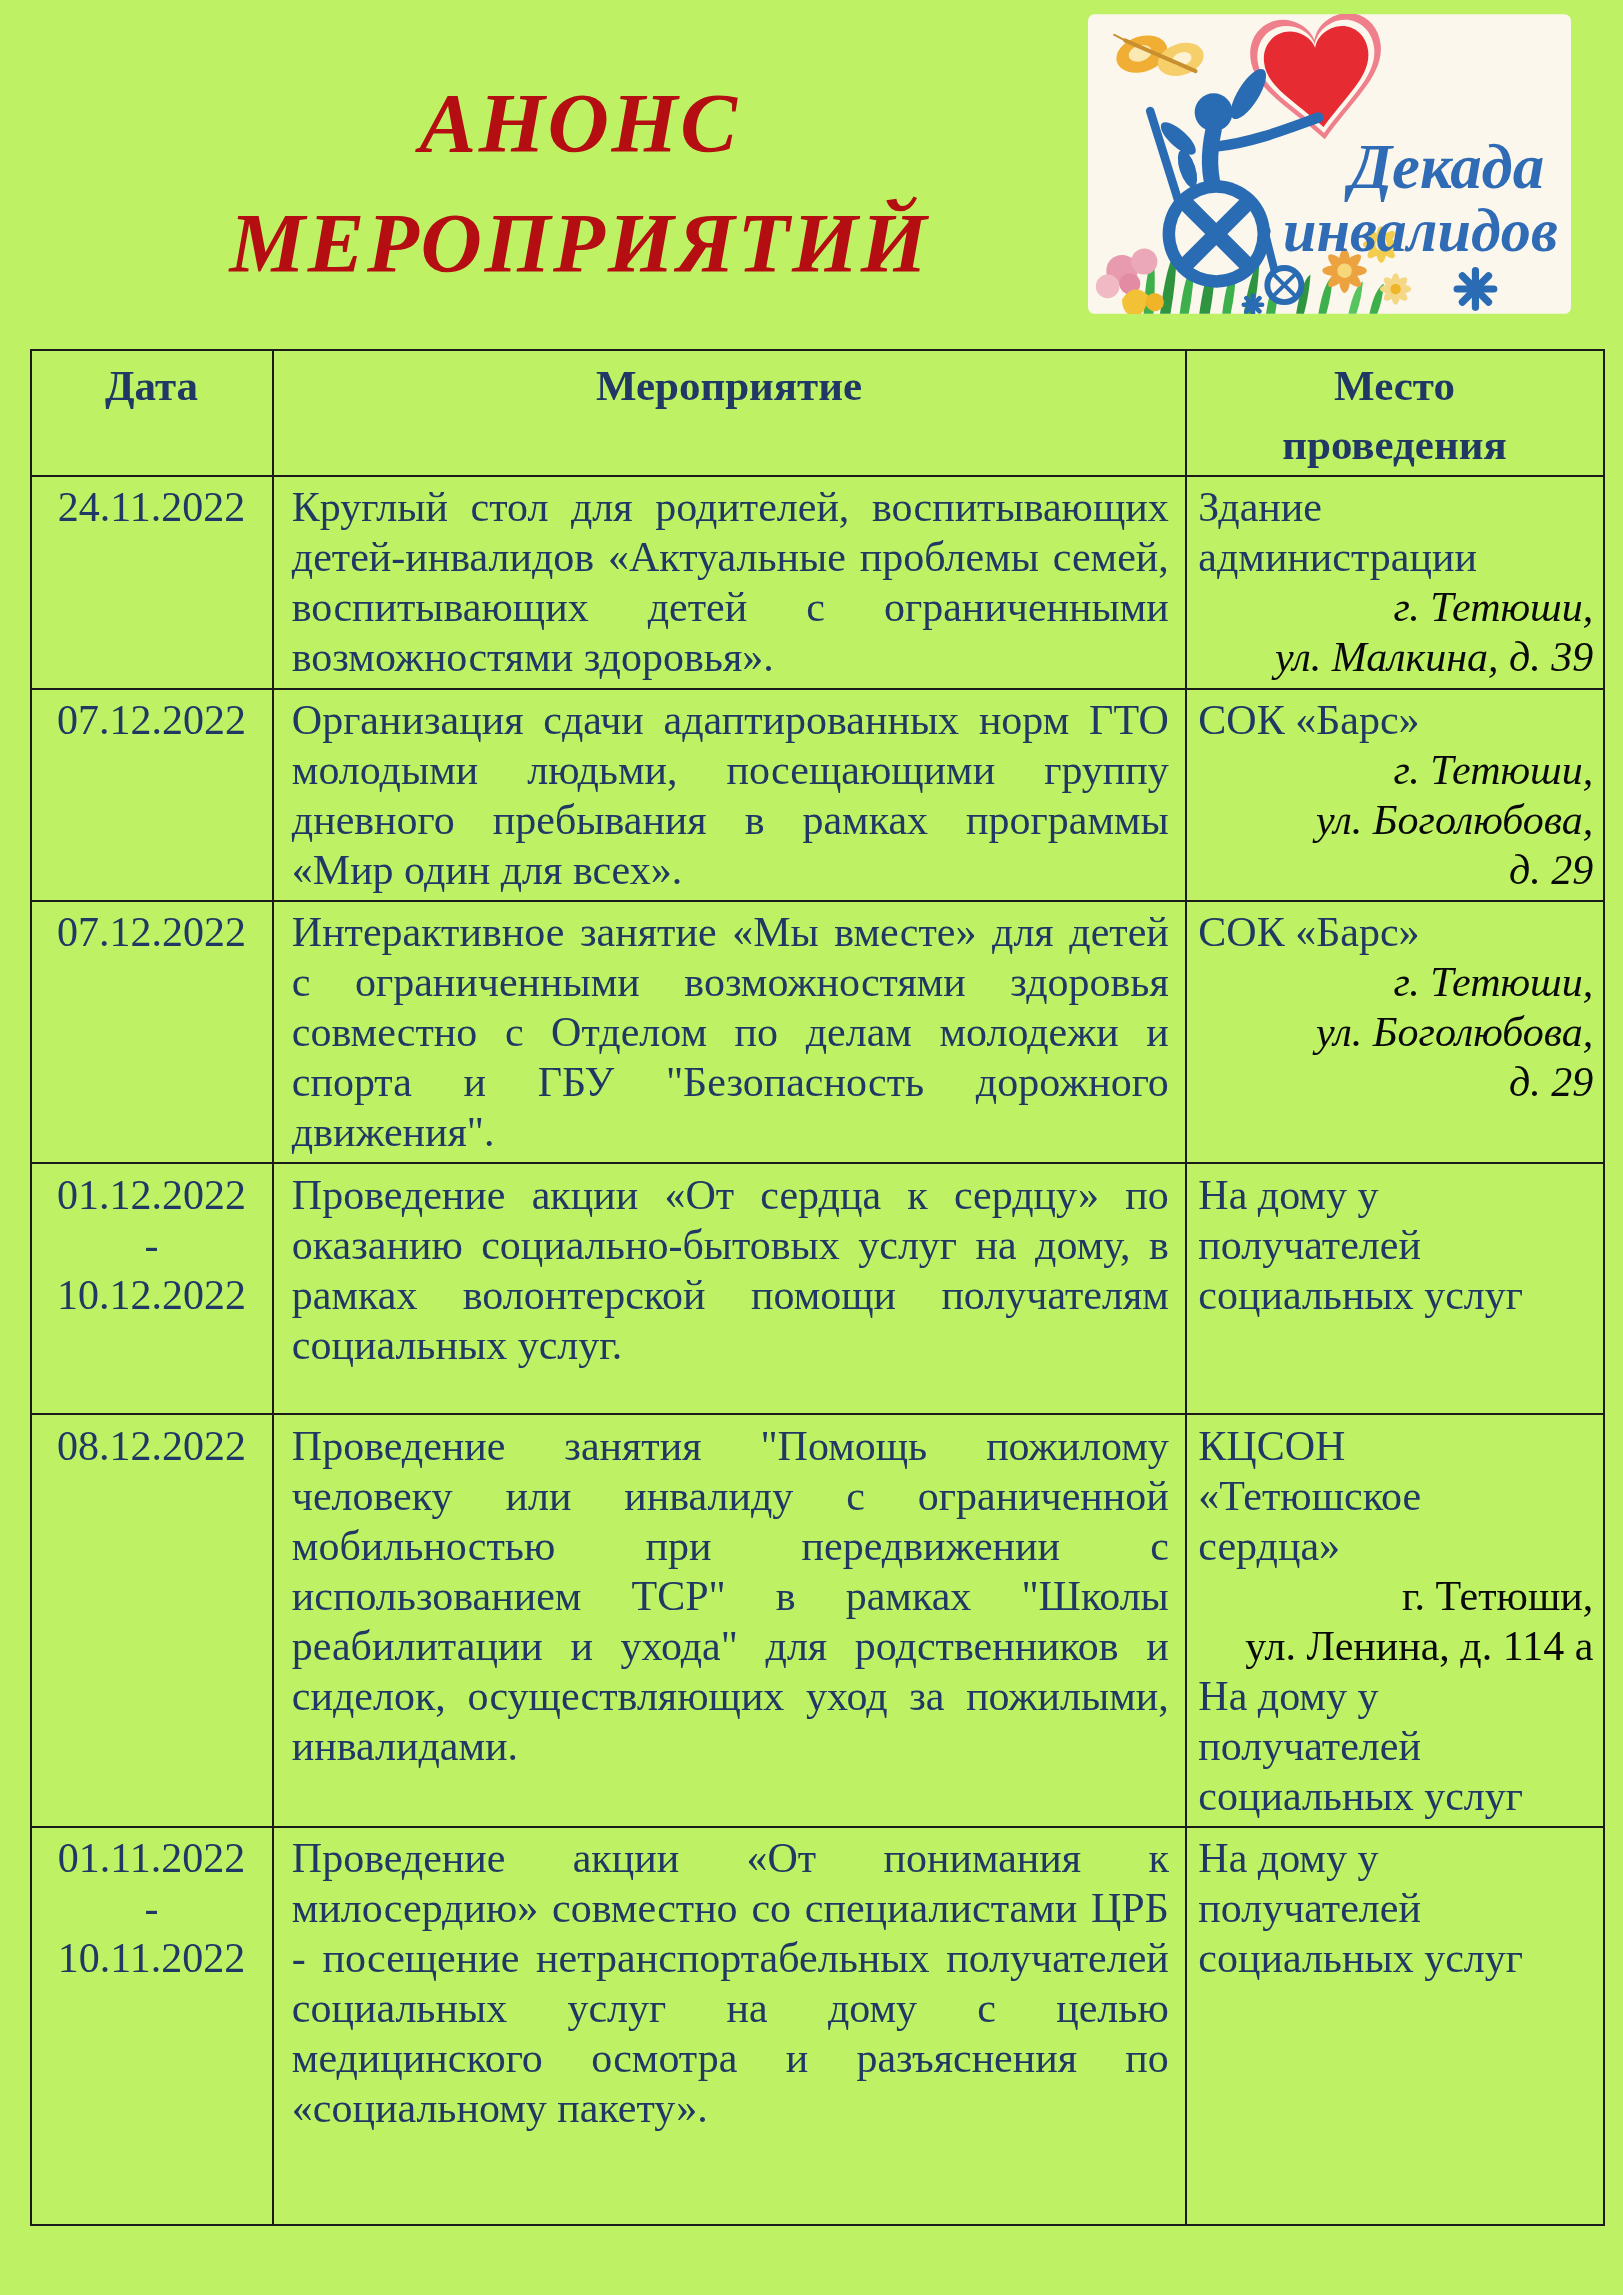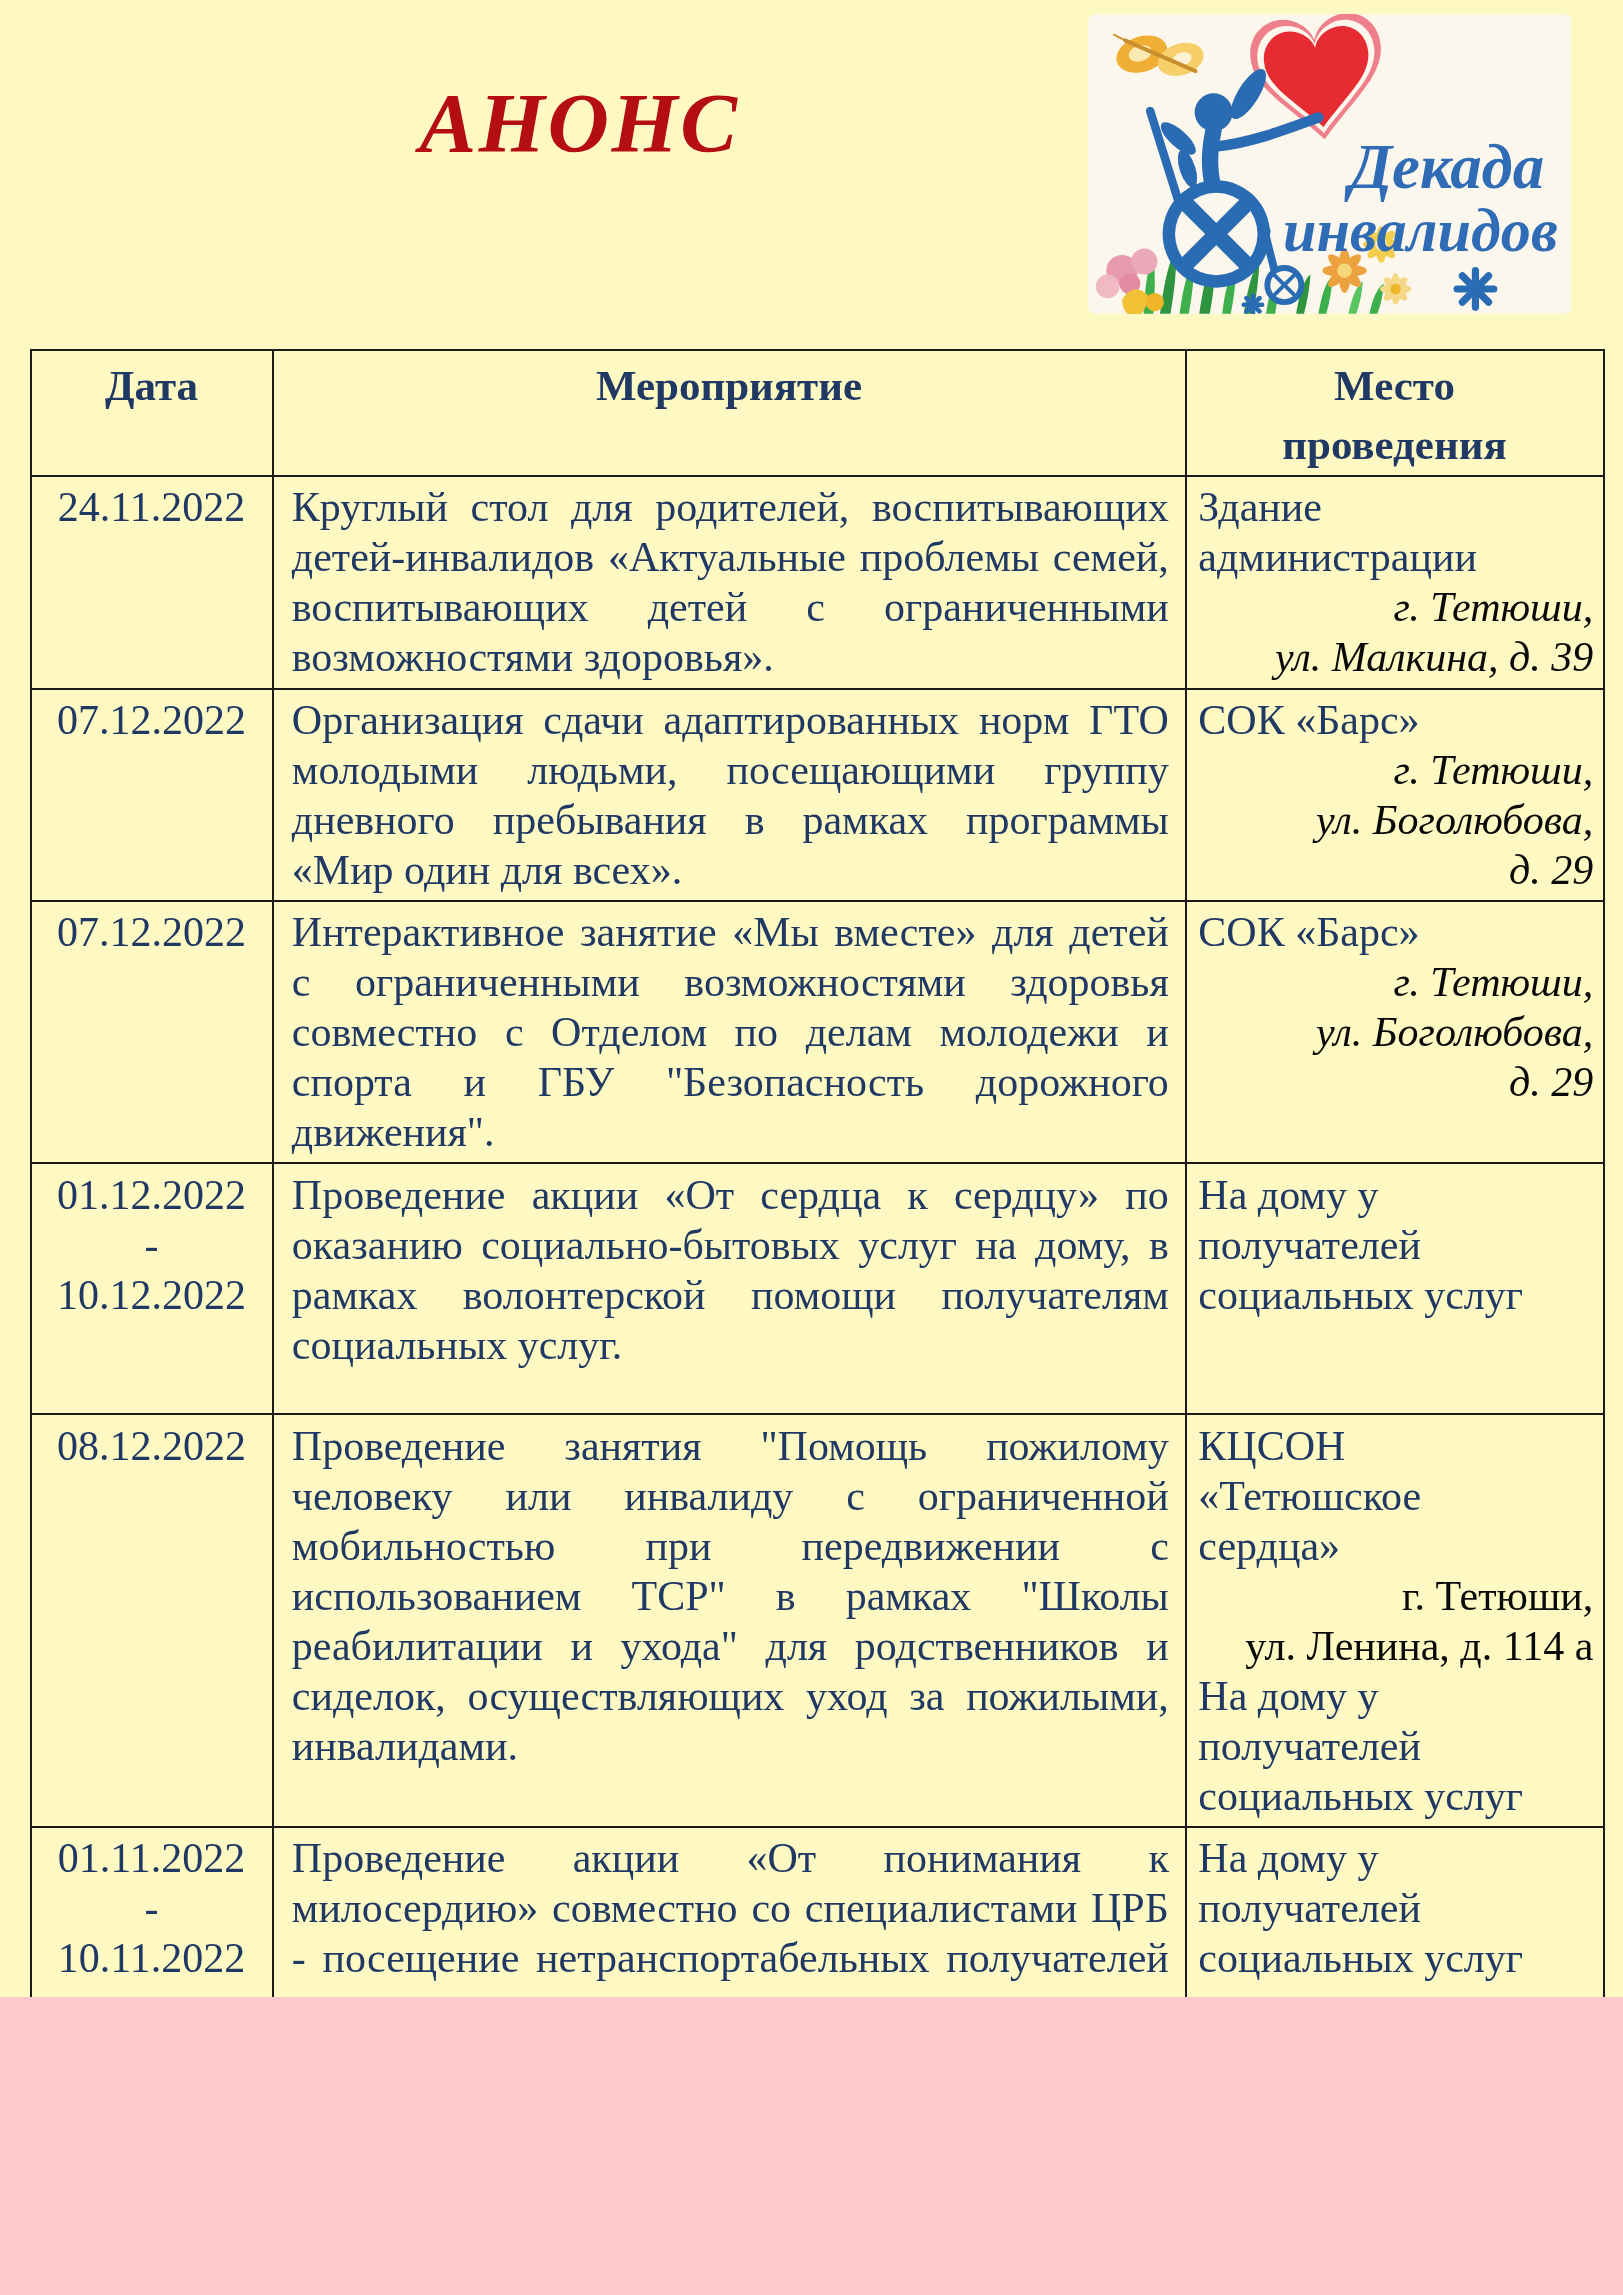--- a/index.html
+++ b/index.html
@@ -1,19 +1,19 @@
 <!DOCTYPE html>
 <html style="font-size:10.5px"><head>
 <meta charset="utf-8">
 <style>
   html,body{margin:0;padding:0;background:#fccac8;}
   .page{
     position:relative;
-    width:1623px;height:1997px;
-    background:#fef9c3;
+    width:1623px;height:2295px;
+    background:#bef264;
     overflow:hidden;
     font-family:"Liberation Serif","DejaVu Serif",serif;
   }
   
   .title{
     position:absolute;left:226px;top:63px;width:707px;
     text-align:center;
     color:#b40d12;
     font-style:italic;font-weight:bold;
     font-size:85px;line-height:120px;
@@ -60,20 +60,21 @@
     font-style:italic;font-weight:bold;
   }
 </style>
 </head>
 <body>
 
 <div class="page">
 
   <div class="title">
     <div>АНОНС</div>
+    <div>МЕРОПРИЯТИЙ</div>
   </div>
 
   <div class="logo">
     <svg viewBox="0 0 738 458">
       <rect x="0" y="0" width="738" height="458" rx="10" fill="#fbf7ec"></rect>
 
       <g fill="#3daf4b">
         <path d="M85,458 Q88,390 100,372 Q104,400 100,458 Z"></path>
         <path d="M110,458 Q120,380 135,360 Q136,400 126,458 Z" fill="#2f9440"></path>
         <path d="M140,458 Q148,395 162,380 Q162,415 154,458 Z"></path>

